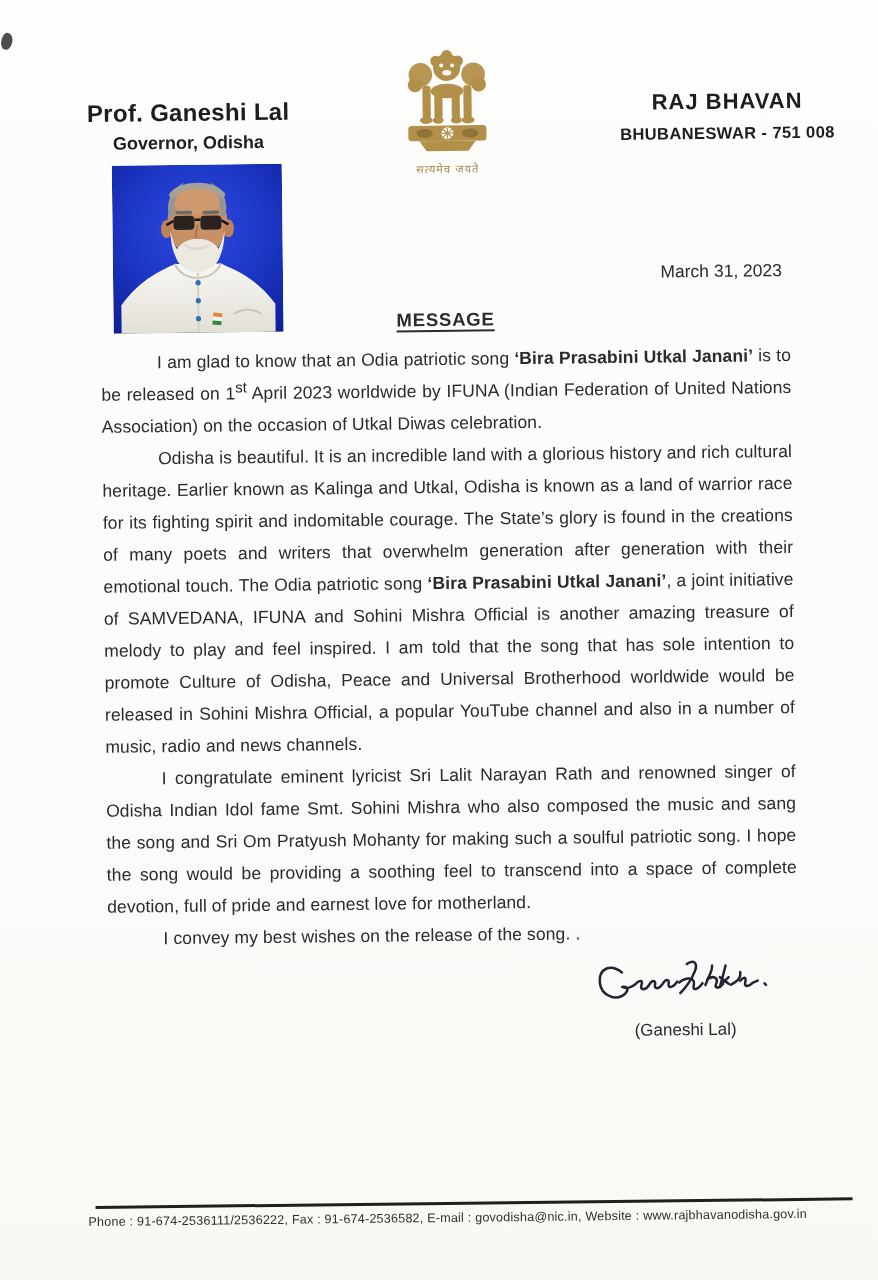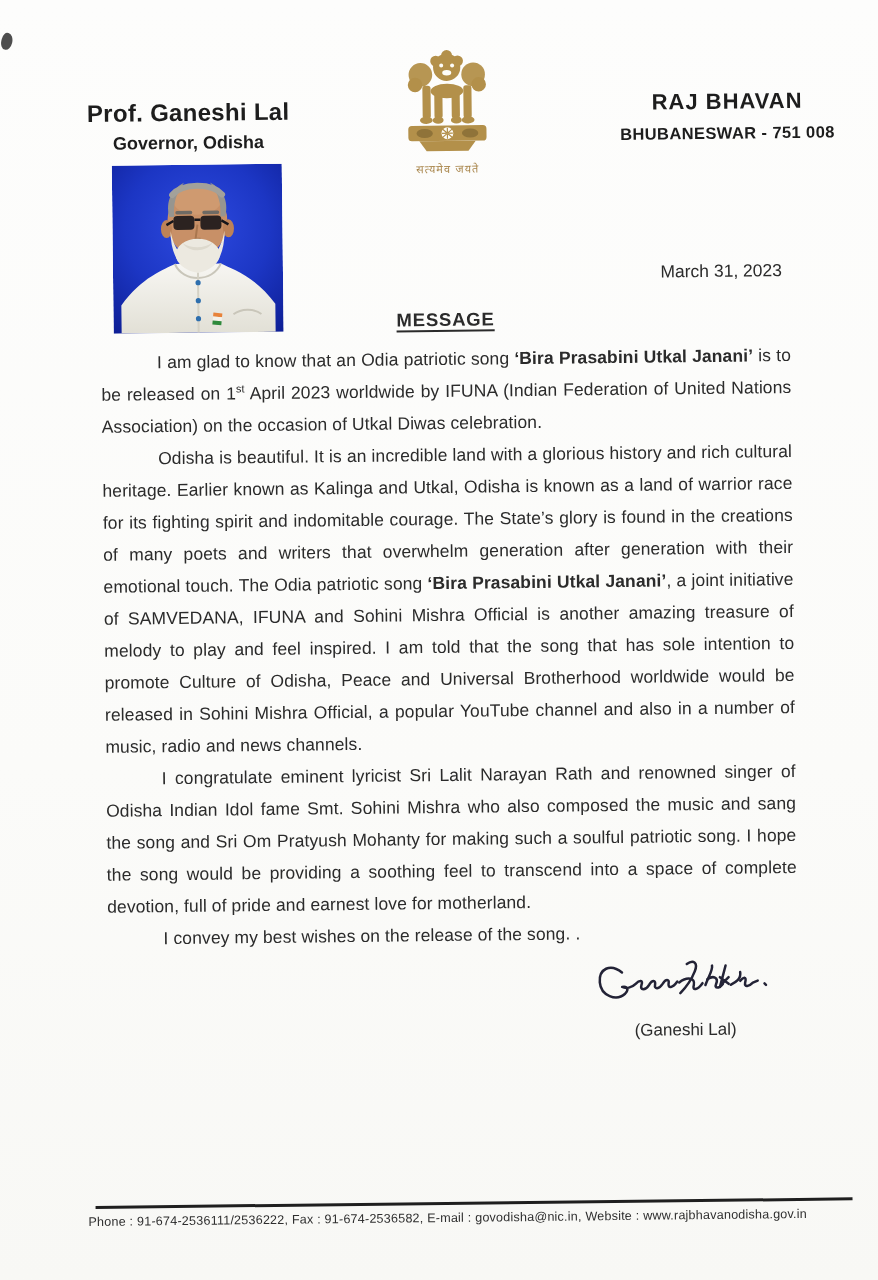--- a/index.html
+++ b/index.html
@@ -25,21 +25,21 @@
   .office-address{font-size:16.5px;font-weight:bold;margin-top:9px;letter-spacing:.4px;}
 
   
   .body{position:absolute;left:103px;top:264px;width:690px;}
   .date{text-align:right;font-size:17.5px;padding-right:8px;}
   .title{text-align:center;font-size:18.5px;font-weight:bold;margin-top:24px;letter-spacing:.8px;
          text-decoration:underline;text-underline-offset:4px;text-decoration-thickness:2px;}
   .letter-body{margin-top:12px;}
   .para{font-size:17.5px;line-height:32px;text-align:justify;text-indent:56px;margin:0;letter-spacing:.1px;}
   .para b{letter-spacing:.1px;}
-  .para sup{font-size:11px;line-height:0;vertical-align:super;}
+  .para sup{font-size:15px;line-height:0;vertical-align:super;}
 
   
   .sig-block{margin-top:8px;margin-left:auto;margin-right:6px;width:214px;text-align:center;}
   .sig-block svg{display:block;width:204px;height:62px;margin:0 auto;}
   .signed-name{font-size:17px;margin-top:2px;}
 
   
   .footer-rule{position:absolute;left:88px;top:1202px;width:757px;height:3px;background:#1f1f1f;}
   .footer-text{position:absolute;left:58px;top:1211px;width:764px;text-align:center;font-size:12.6px;color:#2e2e2e;letter-spacing:.2px;}
 </style>

